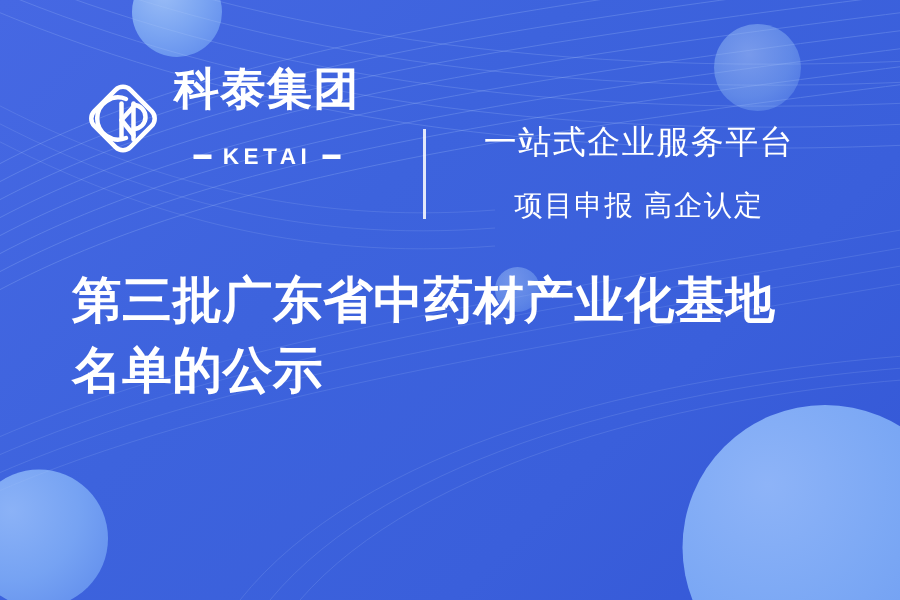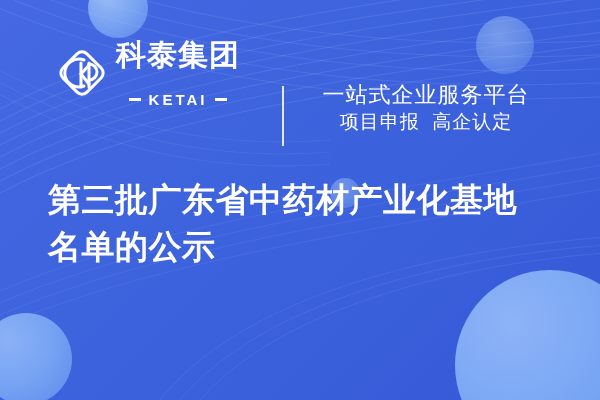--- a/index.html
+++ b/index.html
@@ -76,21 +76,21 @@
   .texture svg { display: block; }
 
   
   .header {
     position: absolute;
     left: 0;
     top: 40px;
     width: 600px;
     height: 72px;
     display: flex;
-    align-items: flex-start;
+    align-items: flex-end;
   }
 
   .logo-block {
     display: flex;
     align-items: center;
     margin-left: 56px;
   }
   .logo-mark {
     width: 52px;
     height: 52px;
@@ -155,23 +155,23 @@
     line-height: 1.18;
     letter-spacing: 1px;
     white-space: nowrap;
     font-family: "Liberation Sans", "DejaVu Sans", sans-serif;
   }
   .tagline-sub {
     color: #ffffff;
     font-size: 19px;
     line-height: 1.25;
     letter-spacing: 1px;
-    margin-top: 4px;
-    white-space: nowrap;
-    font-family: Liberation Mono, monospace;
+    margin-top: 18px;
+    white-space: nowrap;
+    font-family: Liberation Sans, sans-serif;
   }
 
   
   .title {
     position: absolute;
     left: 48px;
     top: 155px;
     width: 490px;
     color: #ffffff;
     font-size: 33px;

